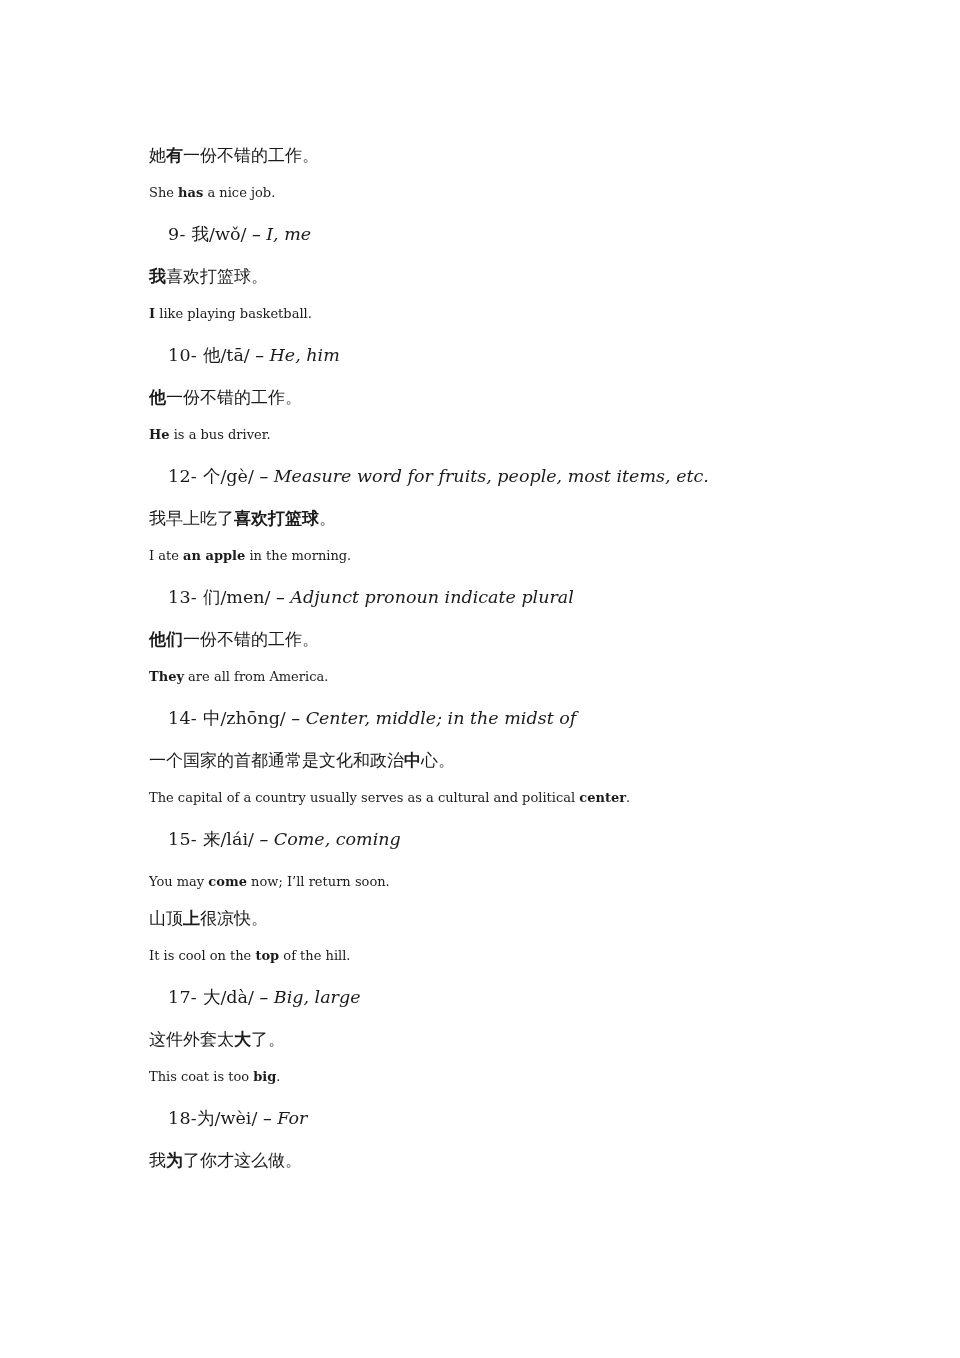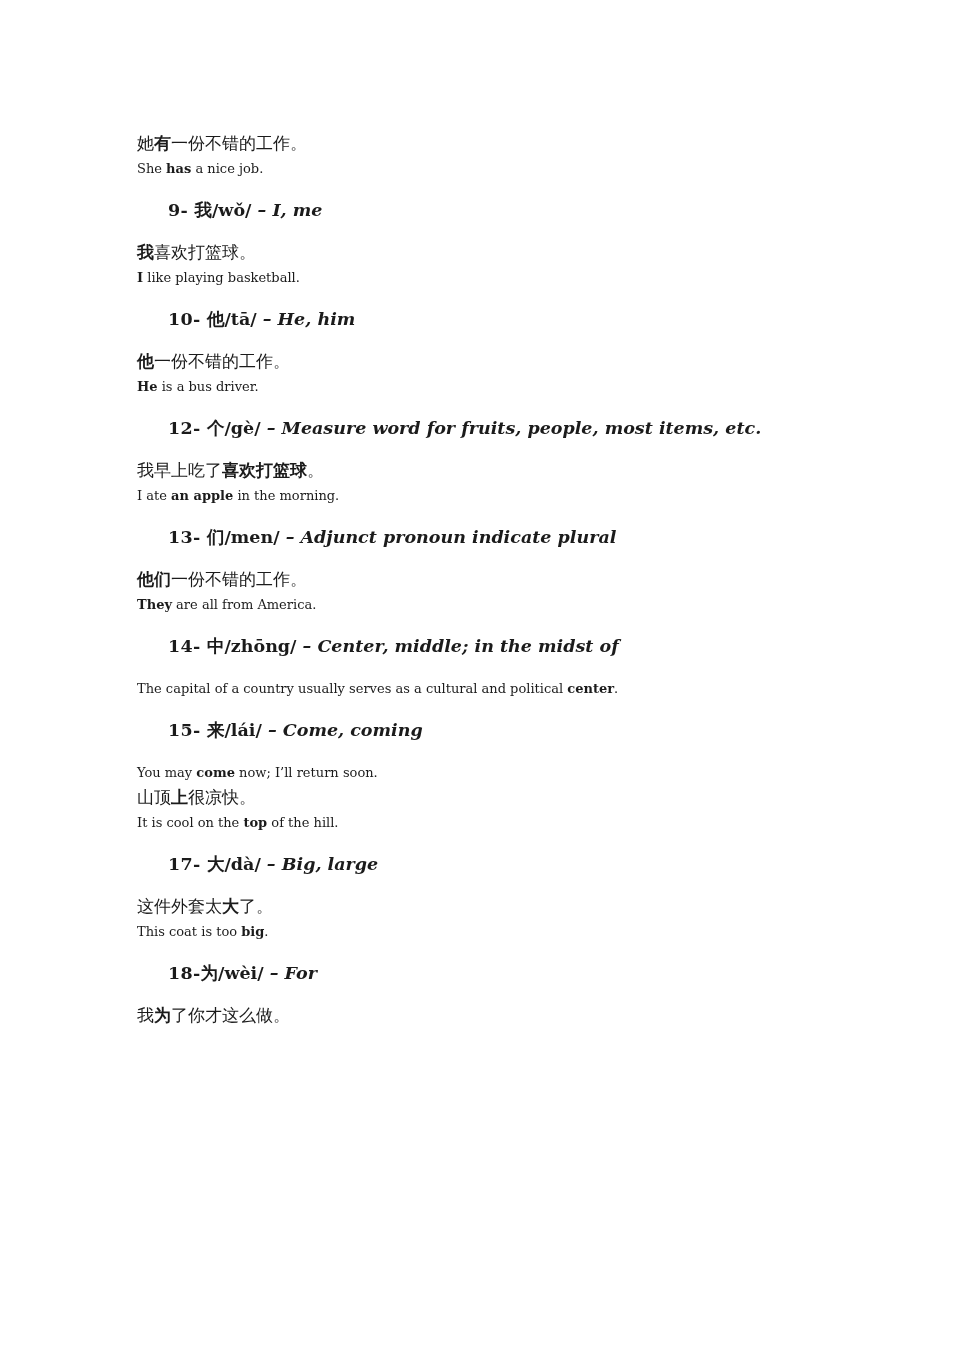--- a/index.html
+++ b/index.html
@@ -11,28 +11,28 @@
     width: 960px;
     height: 1358px;
     overflow: hidden;
     font-family: "DejaVu Serif", "Liberation Serif", serif;
     color: #1b1b1b;
   }
   .content {
     padding: 131px 90px 0 137px;
   }
   p {
-    margin: 0;
+    margin: 12px;
     font-size: 17px;
     line-height: 25px;
   }
   .heading {
     margin: 17px 0;
     padding-left: 31px;
-    font-weight: bold;
+    font-weight: normal;
     font-size: 17.5px;
   }
   .heading .num { letter-spacing: 0.3px; }
   .heading .meaning {
     font-style: italic;
   }
   .b {
     font-weight: bold;
   }
   .zh { font-size: 17px; }
@@ -61,20 +61,21 @@
           <p class="zh"><span>我早上吃了</span><span class="b">喜欢打篮球</span><span>。</span></p>
           <p class="en"><span>I ate </span><span class="b">an apple</span><span> in the morning.</span></p>
         </div>
         <div class="entry">
           <p class="heading"><span class="num">13- </span><span class="word">们</span><span class="pinyin">/men/</span><span class="meaning"> – Adjunct pronoun indicate plural</span></p>
           <p class="zh"><span class="b">他们</span><span>一份不错的工作。</span></p>
           <p class="en"><span class="b">They</span><span> are all from America.</span></p>
         </div>
         <div class="entry">
           <p class="heading"><span class="num">14- </span><span class="word">中</span><span class="pinyin">/zhōng/</span><span class="meaning"> – Center, middle; in the midst of</span></p>
+          <p class="zh"><span>一个国家的首都通常是文化和政治</span><span class="b">中</span><span>心。</span></p>
           <p class="en"><span>The capital of a country usually serves as a cultural and political </span><span class="b">center</span><span>.</span></p>
         </div>
         <div class="entry">
           <p class="heading"><span class="num">15- </span><span class="word">来</span><span class="pinyin">/lái/</span><span class="meaning"> – Come, coming</span></p>
           <p class="en"><span>You may </span><span class="b">come</span><span> now; I’ll return soon.</span></p>
         </div>
         <div class="entry">
           <p class="zh"><span>山顶</span><span class="b">上</span><span>很凉快。</span></p>
           <p class="en"><span>It is cool on the </span><span class="b">top</span><span> of the hill.</span></p>
         </div>

